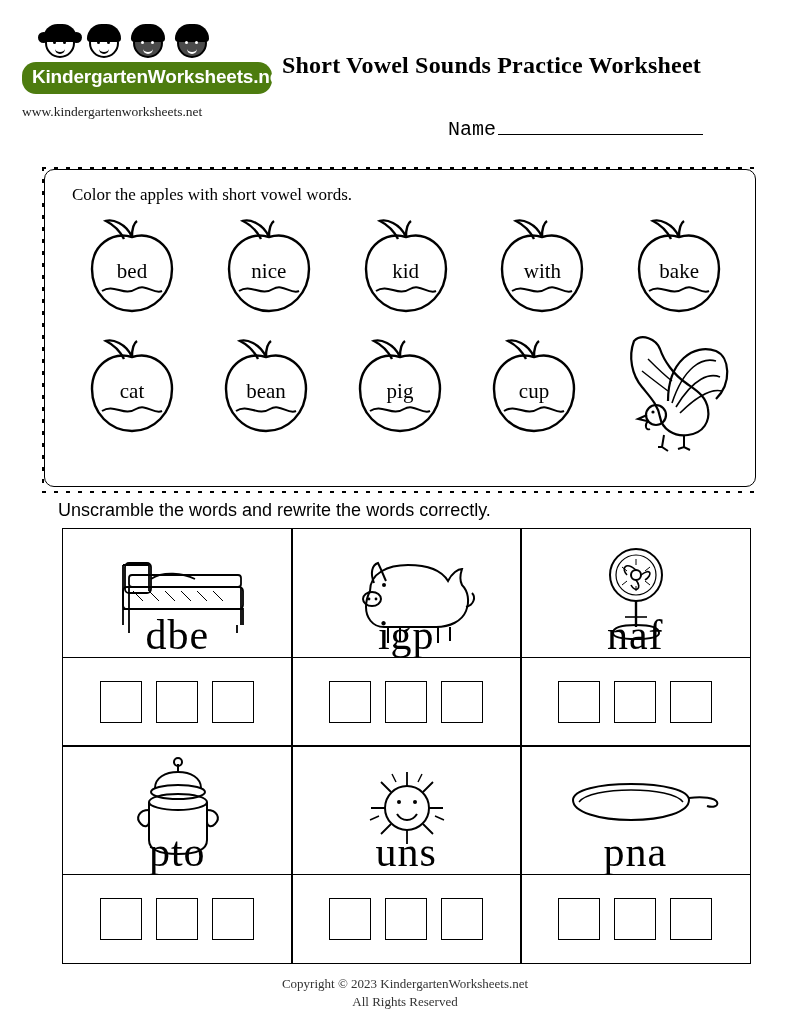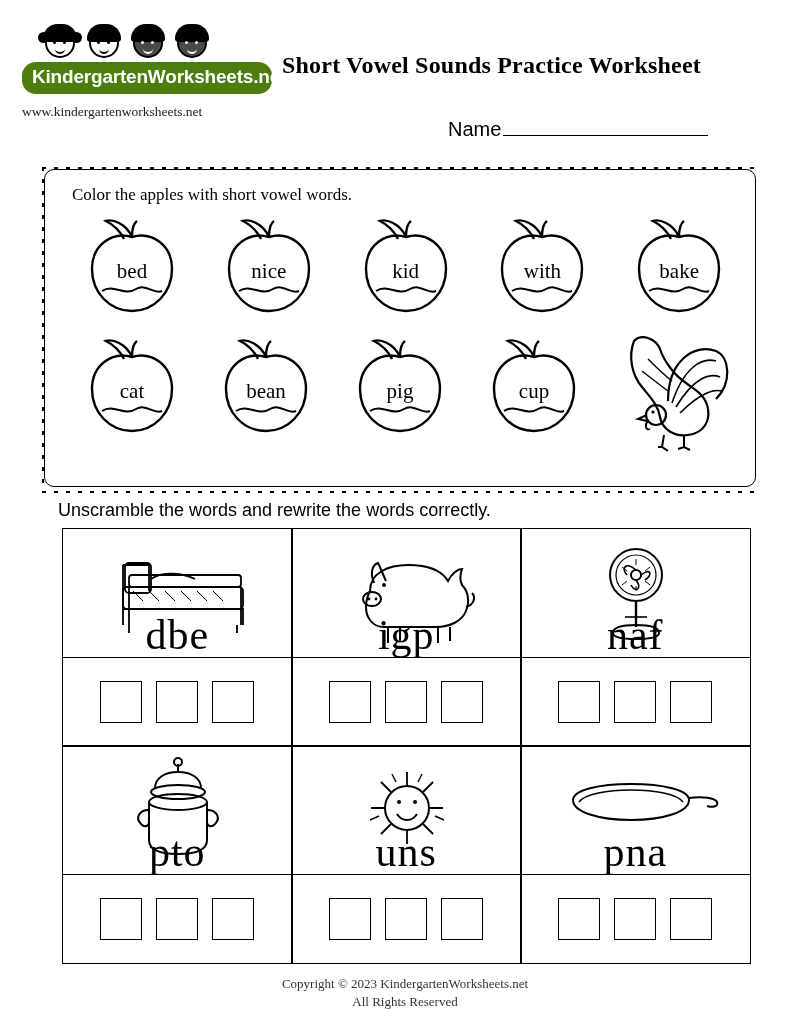--- a/index.html
+++ b/index.html
@@ -117,21 +117,21 @@
     font-size: 24px;
     font-weight: bold;
     font-family: "Liberation Serif", serif;
     letter-spacing: 0.2px;
   }
   .name-line {
     position: absolute;
     left: 448px;
     top: 118px;
     font-size: 20px;
-    font-family: Liberation Sans, sans-serif;
+    font-family: Liberation Mono, monospace;
   }
   .name-line .blank {
     display: inline-block;
     border-bottom: 1.6px solid #000;
     width: 205px;
     height: 16px;
     margin-left: 2px;
   }
 
   

